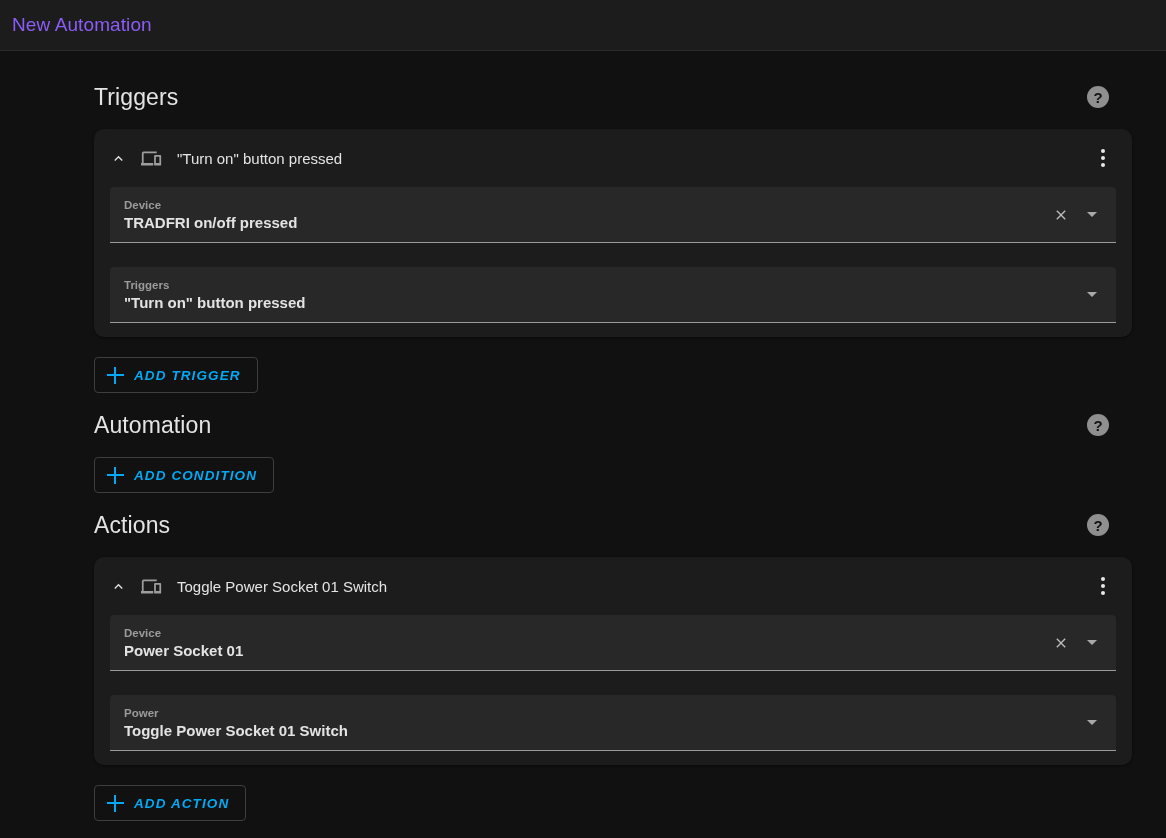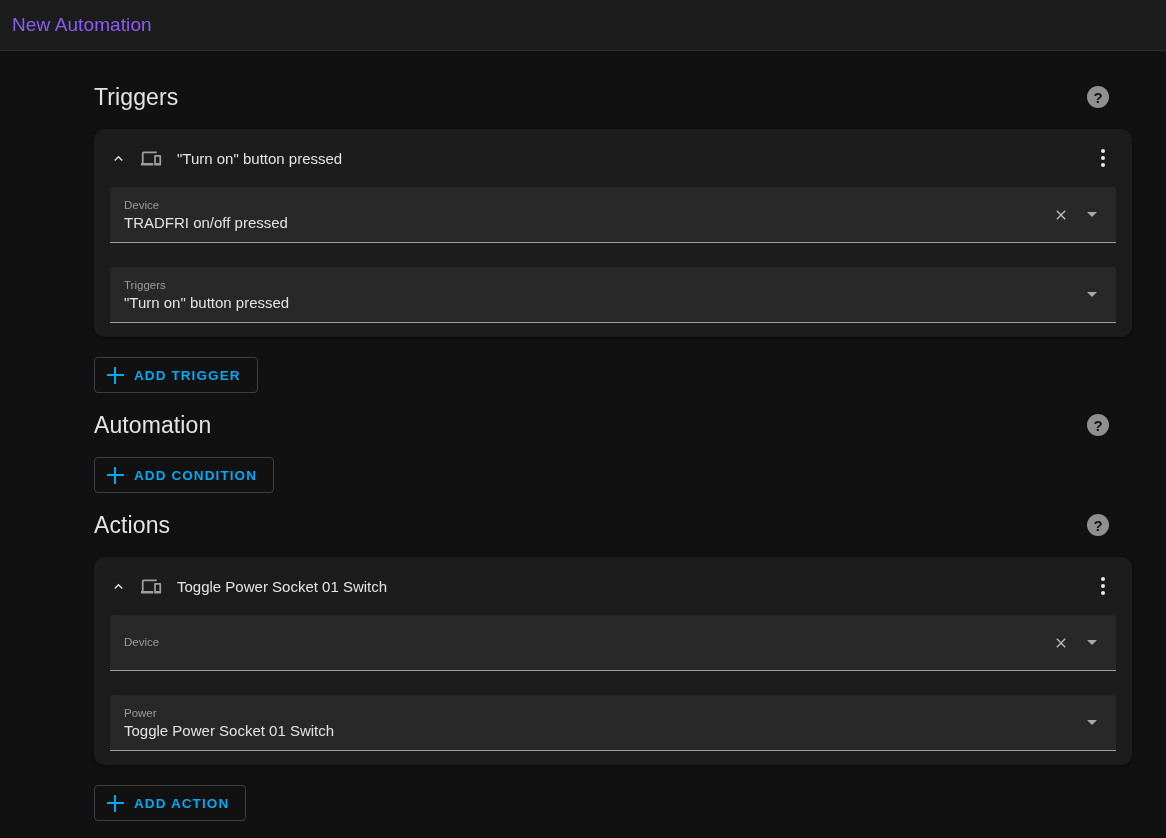--- a/index.html
+++ b/index.html
@@ -125,21 +125,21 @@
     border-bottom: 1px solid #9a9a9a;
     height: 56px;
     position: relative;
     display: flex;
     align-items: center;
     padding: 0 4px 0 14px;
     margin-bottom: 0;
     cursor: pointer;
   }
   .field + .field { margin-top: 24px; }
-  .field .texts { flex: 1; display: flex; flex-direction: column; justify-content: center; }
+  .field .texts { flex: 1; display: flex; flex-direction: column; justify-content: center; font-weight: bold; }
   .field .lbl {
     font-size: 11.5px;
     color: #9b9b9b;
     line-height: 14px;
     margin-bottom: 1px;
   }
   .field .val {
     font-size: 15px;
     color: #e3e3e3;
     line-height: 19px;
@@ -172,20 +172,21 @@
     border: 1px solid #3b3f42;
     border-radius: 4px;
     background: transparent;
     color: #03a9f4;
     font-size: 13.5px;
     font-weight: 600;
     letter-spacing: 1.1px;
     padding: 0 16px 0 12px;
     cursor: pointer;
     font-family: "Liberation Sans", sans-serif;
+    font-style: italic;
   }
   .add-btn .plus {
     width: 17px; height: 17px;
     position: relative;
     margin-right: 10px;
     flex: none;
   }
   .add-btn .plus::before,
   .add-btn .plus::after {
     content: "";
@@ -319,20 +320,21 @@
           <i></i>
           <i></i>
         </span>
       </div>
 
       <div class="card-body">
 
         <div class="field">
           <span class="texts">
             <span class="lbl">Device</span>
+            <span class="val">Power Socket 01</span>
           </span>
           <span class="clear">
             <svg width="16" height="16" viewBox="0 0 24 24">
                 <path fill="#bdbdbd" d="M19 6.41 17.59 5 12 10.59 6.41 5 5 6.41 10.59 12 5 17.59 6.41 19 12 13.41 17.59 19 19 17.59 13.41 12z"></path>
               </svg>
           </span>
           <span class="caret">
               <b></b>
             </span>
         </div>

